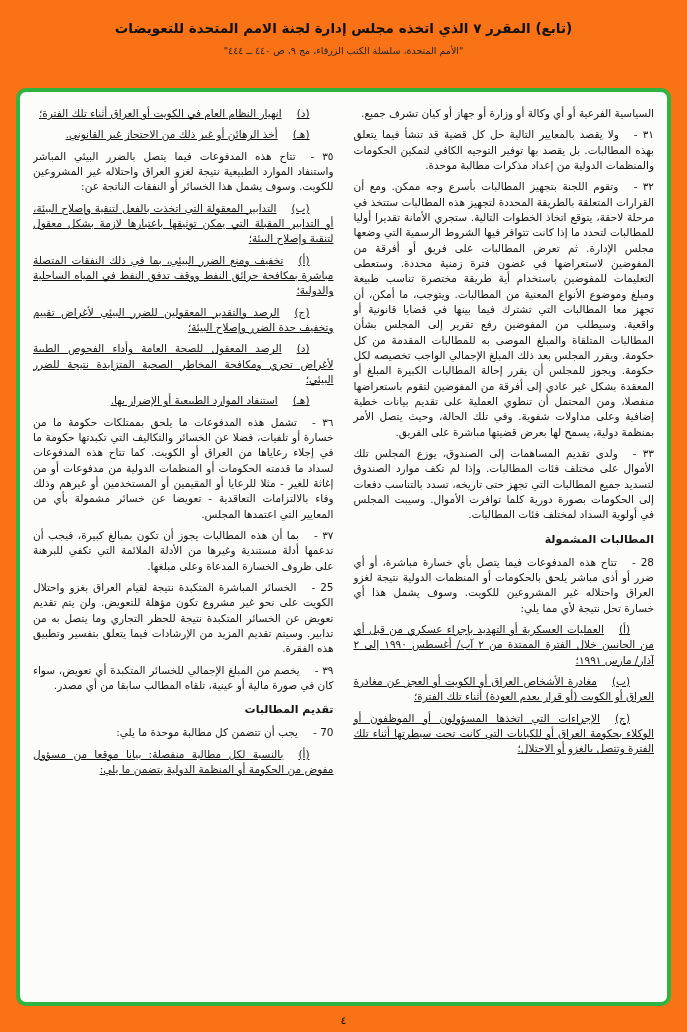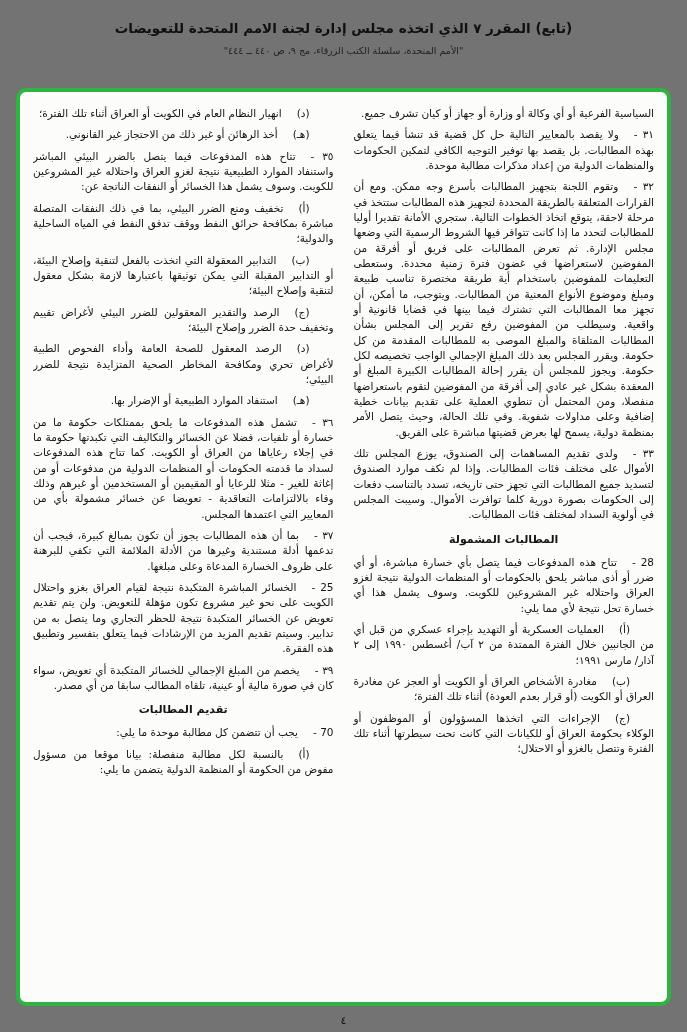--- a/index.html
+++ b/index.html
@@ -5,21 +5,21 @@
   html, body { margin: 0; padding: 0; }
   body {
     background: #ffffff;
     font-family: "DejaVu Sans", "Liberation Sans", sans-serif;
   }
   .page {
     position: relative;
     width: 687px;
     height: 1032px;
     margin: 0 auto;
-    background: #737373;
+    background: #f97316;
     overflow: hidden;
     direction: rtl;
   }
   .header {
     position: absolute;
     top: 20px;
     left: 0; right: 0;
     text-align: center;
   }
   .title {
@@ -54,25 +54,25 @@
   .column {
     flex: 1 1 0;
     min-width: 0;
     font-size: 10.5px;
     line-height: 1.46;
     color: #141414;
     text-align: justify;
   }
   .para { margin: 0 0 6px 0; }
   .para .label { margin-left: 15px; white-space: nowrap; }
-  .para.lettered { text-indent: 24px; }
+  .para.lettered { text-indent: 24px; text-decoration: underline; }
   .para.heading {
     font-weight: bold;
     font-size: 11px;
-    text-align: center;
+    text-align: right;
     margin: 9px 0 7px 0;
   }
   .page-number {
     position: absolute;
     bottom: 5px;
     left: 0; right: 0;
     text-align: center;
     font-size: 11px;
     color: #101010;
   }
@@ -97,22 +97,22 @@
           <p class="para heading">المطالبات المشمولة</p>
           <p class="para numbered"><span class="label">28 -</span>تتاح هذه المدفوعات فيما يتصل بأي خسارة مباشرة، أو أي ضرر أو أذى مباشر يلحق بالحكومات أو المنظمات الدولية نتيجة لغزو العراق واحتلاله غير المشروعين للكويت. وسوف يشمل هذا أي خسارة تحل نتيجة لأي مما يلي:</p>
           <p class="para lettered"><span class="label">(أ)</span>العمليات العسكرية أو التهديد بإجراء عسكري من قبل أي من الجانبين خلال الفترة الممتدة من ٢ آب/ أغسطس ١٩٩٠ إلى ٢ آذار/ مارس ١٩٩١؛</p>
           <p class="para lettered"><span class="label">(ب)</span>مغادرة الأشخاص العراق أو الكويت أو العجز عن مغادرة العراق أو الكويت (أو قرار بعدم العودة) أثناء تلك الفترة؛</p>
           <p class="para lettered"><span class="label">(ج)</span>الإجراءات التي اتخذها المسؤولون أو الموظفون أو الوكلاء بحكومة العراق أو للكيانات التي كانت تحت سيطرتها أثناء تلك الفترة وتتصل بالغزو أو الاحتلال؛</p>
         </div>
       <div class="column" id="col-left">
           <p class="para lettered"><span class="label">(د)</span>انهيار النظام العام في الكويت أو العراق أثناء تلك الفترة؛</p>
           <p class="para lettered"><span class="label">(هـ)</span>أخذ الرهائن أو غير ذلك من الاحتجاز غير القانوني.</p>
           <p class="para numbered"><span class="label">٣٥ -</span>تتاح هذه المدفوعات فيما يتصل بالضرر البيئي المباشر واستنفاد الموارد الطبيعية نتيجة لغزو العراق واحتلاله غير المشروعين للكويت. وسوف يشمل هذا الخسائر أو النفقات الناتجة عن:</p>
+          <p class="para lettered"><span class="label">(ب)</span>التدابير المعقولة التي اتخذت بالفعل لتنقية وإصلاح البيئة، أو التدابير المقبلة التي يمكن توثيقها باعتبارها لازمة بشكل معقول لتنقية وإصلاح البيئة؛</p>
           <p class="para lettered"><span class="label">(أ)</span>تخفيف ومنع الضرر البيئي، بما في ذلك النفقات المتصلة مباشرة بمكافحة حرائق النفط ووقف تدفق النفط في المياه الساحلية والدولية؛</p>
-          <p class="para lettered"><span class="label">(ب)</span>التدابير المعقولة التي اتخذت بالفعل لتنقية وإصلاح البيئة، أو التدابير المقبلة التي يمكن توثيقها باعتبارها لازمة بشكل معقول لتنقية وإصلاح البيئة؛</p>
           <p class="para lettered"><span class="label">(ج)</span>الرصد والتقدير المعقولين للضرر البيئي لأغراض تقييم وتخفيف حدة الضرر وإصلاح البيئة؛</p>
           <p class="para lettered"><span class="label">(د)</span>الرصد المعقول للصحة العامة وأداء الفحوص الطبية لأغراض تحري ومكافحة المخاطر الصحية المتزايدة نتيجة للضرر البيئي؛</p>
           <p class="para lettered"><span class="label">(هـ)</span>استنفاد الموارد الطبيعية أو الإضرار بها.</p>
           <p class="para numbered"><span class="label">٣٦ -</span>تشمل هذه المدفوعات ما يلحق بممتلكات حكومة ما من خسارة أو تلفيات، فضلا عن الخسائر والتكاليف التي تكبدتها حكومة ما في إجلاء رعاياها من العراق أو الكويت. كما تتاح هذه المدفوعات لسداد ما قدمته الحكومات أو المنظمات الدولية من مدفوعات أو من إغاثة للغير - مثلا للرعايا أو المقيمين أو المستخدمين أو غيرهم وذلك وفاء بالالتزامات التعاقدية - تعويضا عن خسائر مشمولة بأي من المعايير التي اعتمدها المجلس.</p>
           <p class="para numbered"><span class="label">٣٧ -</span>بما أن هذه المطالبات يجوز أن تكون بمبالغ كبيرة، فيجب أن تدعمها أدلة مستندية وغيرها من الأدلة الملائمة التي تكفي للبرهنة على ظروف الخسارة المدعاة وعلى مبلغها.</p>
           <p class="para numbered"><span class="label">25 -</span>الخسائر المباشرة المتكبدة نتيجة لقيام العراق بغزو واحتلال الكويت على نحو غير مشروع تكون مؤهلة للتعويض. ولن يتم تقديم تعويض عن الخسائر المتكبدة نتيجة للحظر التجاري وما يتصل به من تدابير. وسيتم تقديم المزيد من الإرشادات فيما يتعلق بتفسير وتطبيق هذه الفقرة.</p>
           <p class="para numbered"><span class="label">٣٩ -</span>يخصم من المبلغ الإجمالي للخسائر المتكبدة أي تعويض، سواء كان في صورة مالية أو عينية، تلقاه المطالب سابقا من أي مصدر.</p>
           <p class="para heading">تقديم المطالبات</p>
           <p class="para numbered"><span class="label">70 -</span>يجب أن تتضمن كل مطالبة موحدة ما يلي:</p>
           <p class="para lettered"><span class="label">(أ)</span>بالنسبة لكل مطالبة منفصلة: بيانا موقعا من مسؤول مفوض من الحكومة أو المنظمة الدولية يتضمن ما يلي:</p>

